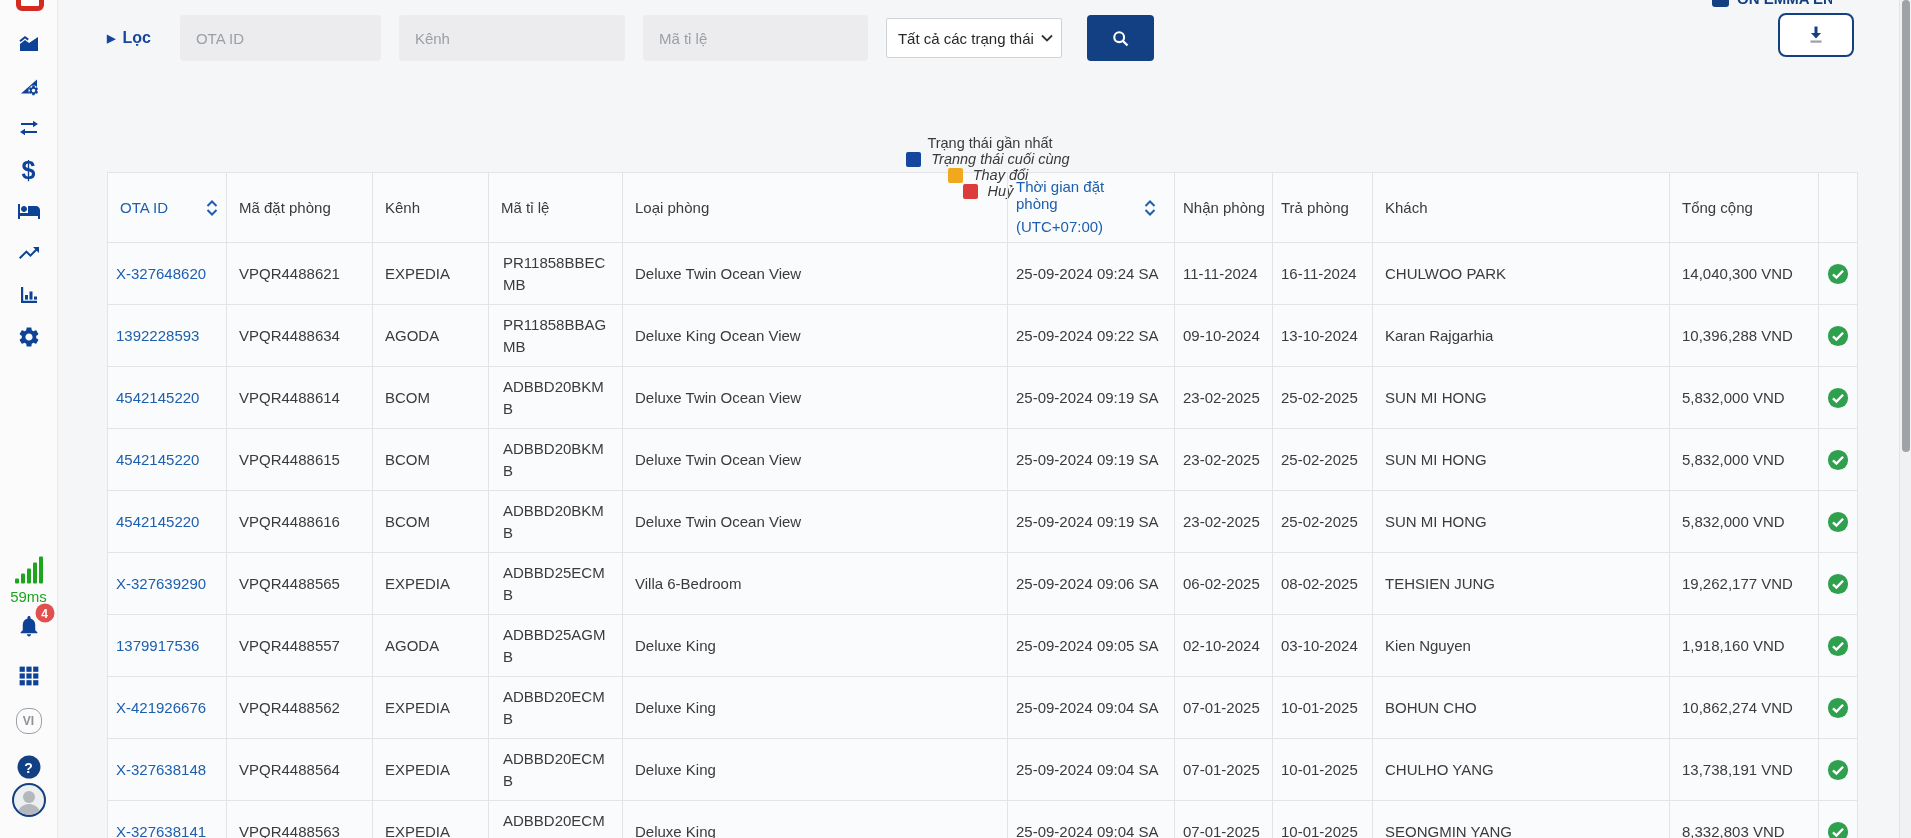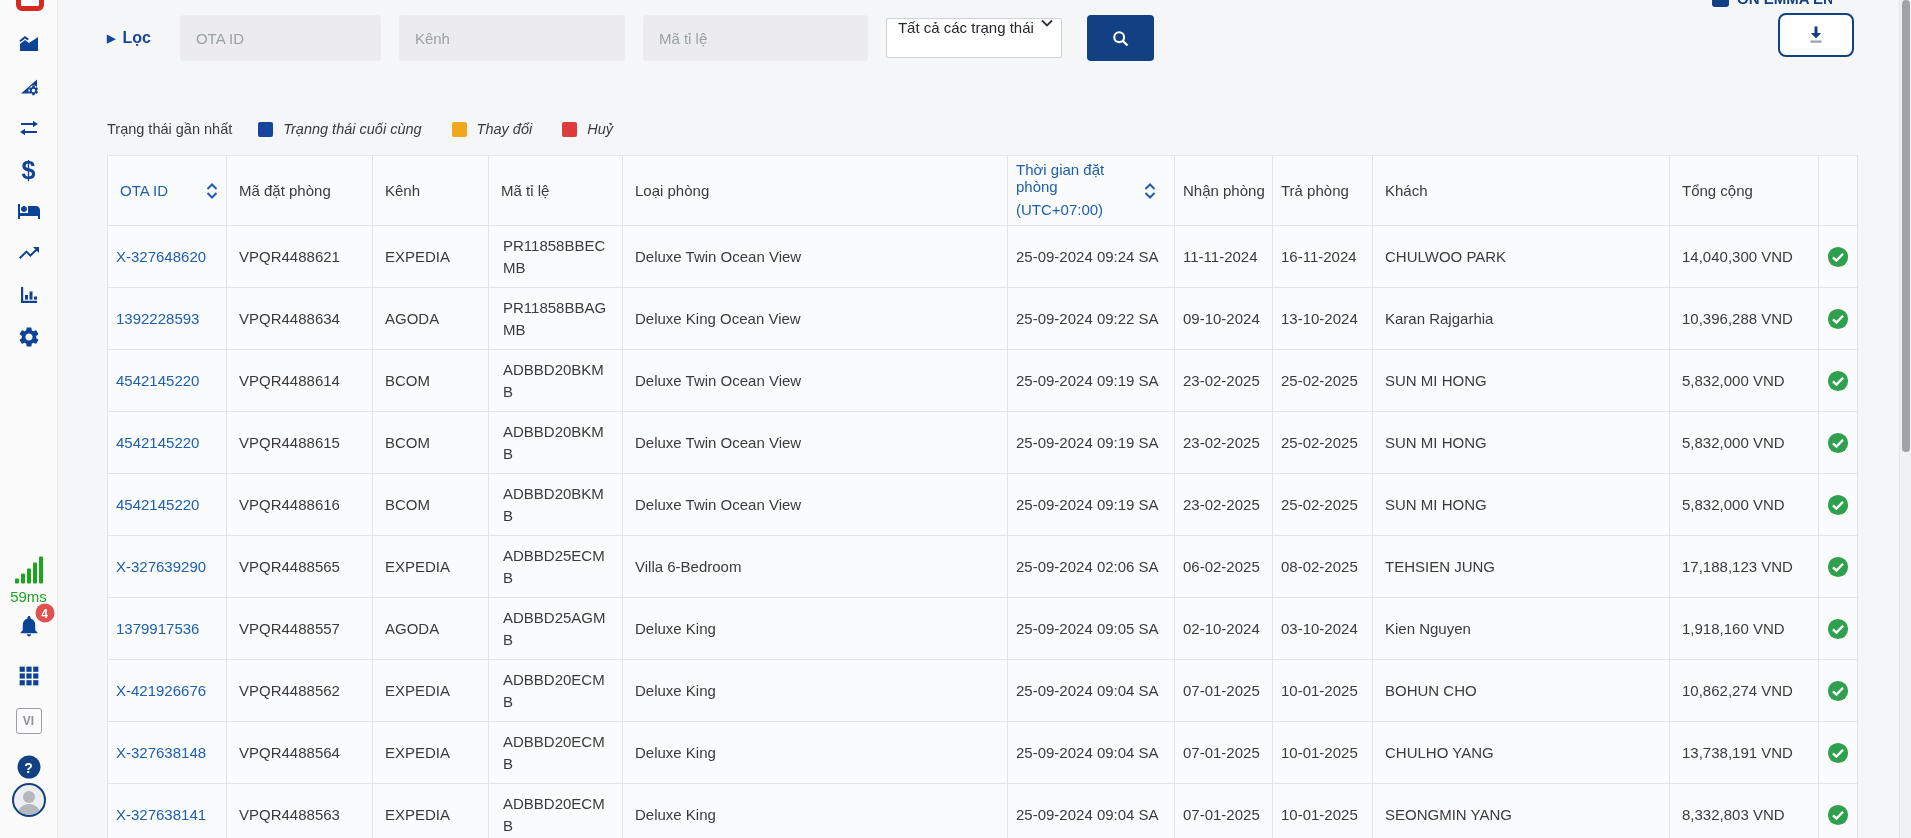--- a/index.html
+++ b/index.html
@@ -10,46 +10,46 @@
   .sidebar { position:absolute; left:0; top:0; width:58px; height:838px; background:#fbfbfc; border-right:1px solid #ebebee; z-index:5; }
   .s-ico { position:absolute; left:50%; transform:translate(-50%,-50%); display:flex; align-items:center; justify-content:center; }
   .s-ico svg { display:block; }
   .logo-clip { position:absolute; left:16px; top:-16px; width:28px; height:27px; border:5px solid #d42a20; border-radius:6px; background:#fff; }
   .icon-dollar { font-size:25px; font-weight:700; color:#0e4296; line-height:1; }
   .latency-text { color:#1ea51e; font-size:15px; white-space:nowrap; }
   .sigbars { display:flex; align-items:flex-end; gap:2px; }
   .sigbars i { display:block; width:4px; background:#1ea51e; border-radius:1px; }
   .bell-wrap { position:relative; }
   .badge { position:absolute; top:-10px; right:-13px; min-width:19px; height:19px; border-radius:10px; background:#e14f4f; color:#fff; font-size:12px; font-weight:700; display:flex; align-items:center; justify-content:center; padding:0 4px; }
-  .vi-box { width:26px; height:26px; border:1px solid #9aa0a6; border-radius:3px; color:#8d9196; font-size:12px; font-weight:700; display:flex; align-items:center; justify-content:center; background:#fbfbfc; }
+  .vi-box { width:26px; height:26px; border:1px solid #9aa0a6; border-radius:11px; color:#8d9196; font-size:12px; font-weight:700; display:flex; align-items:center; justify-content:center; background:#fbfbfc; }
   .help-circle { width:23px; height:23px; border-radius:50%; background:#134083; color:#fff; font-weight:700; font-size:14px; display:flex; align-items:center; justify-content:center; }
   .avatar { width:34px; height:34px; border-radius:50%; border:2px solid #134083; background:#eceef0; overflow:hidden; position:relative; }
   .avatar .head { position:absolute; left:50%; top:6px; transform:translateX(-50%); width:12px; height:12px; border-radius:50%; background:#b4b7bb; }
   .avatar .shoulders { position:absolute; left:50%; top:19px; transform:translateX(-50%); width:24px; height:14px; border-radius:12px 12px 0 0; background:#b4b7bb; }
 
   
   .topright-clip { position:absolute; left:1712px; top:0; width:120px; height:8px; overflow:hidden; }
   .topright-inner { display:flex; align-items:center; gap:8px; transform:translateY(-10px); color:#134083; font-weight:700; font-size:15px; white-space:nowrap; }
   .topright-mark { width:17px; height:16px; background:#134083; border-radius:3px; flex:0 0 auto; }
 
   
   .main { position:absolute; left:58px; top:0; width:1841px; height:838px; padding:15px 0 0 49px; }
 
   .filter-row { display:flex; align-items:center; height:46px; }
   .loc-label { display:flex; align-items:center; gap:7px; color:#15459c; font-weight:700; font-size:16px; margin-right:29px; }
   .loc-caret { font-size:11px; color:#15459c; }
   .f-input { height:46px; background:#ececee; border:none; border-radius:4px; font-size:15px; color:#333; padding:0 16px; font-family:"Liberation Sans",sans-serif; outline:none; margin-right:18px; }
   .f-input::placeholder { color:#9aa0a6; }
   .w1{width:201px;} .w2{width:226px;} .w3{width:225px;}
-  .select { width:176px; height:40px; background:#fff; border:1px solid #cfd2d6; border-radius:2px; display:flex; justify-content:space-between; padding:0 8px 0 11px; font-size:15px; color:#26282b; cursor:pointer; }
+  .select { width:176px; height:40px; background:#fff; border:1px solid #cfd2d6; border-radius:2px; display:flex; align-items:center; justify-content:space-between; padding:0 8px 0 11px; font-size:15px; color:#26282b; cursor:pointer; }
   .search-btn { margin-left:25px; width:67px; height:46px; background:#134083; border:none; border-radius:4px; display:flex; align-items:center; justify-content:center; cursor:pointer; }
   .download-btn { position:absolute; right:45px; top:13px; width:76px; height:44px; background:#fff; border:2px solid #134083; border-radius:8px; display:flex; align-items:center; justify-content:center; cursor:pointer; }
 
   
-  .legend { display:flex; align-items:center; margin-top:57px; font-size:14.5px; color:#3a3a3a; height:22px; }
+  .legend { display:flex; align-items:center; margin-top:74px; font-size:14.5px; color:#3a3a3a; height:22px;flex-direction:column; }
   .legend-title { margin-right:26px; }
   .legend-item { display:flex; align-items:center; margin-right:30px;font-style:italic; }
   .swatch { width:15px; height:15px; border-radius:2px; margin-right:10px; flex:0 0 auto; }
 
   
   .table { margin-top:15px; width:1751px; border:1px solid #e2e4e8; border-bottom:none; background:#fafbfc; }
   .tr { display:grid; grid-template-columns:119px 146px 116px 134px 385px 167px 98px 100px 297px 149px 38px; border-bottom:1px solid #e2e4e8; }
   .td, .th { display:flex; align-items:center; padding:0 12px; border-right:1px solid #e2e4e8; font-size:15px; overflow:hidden; }
   .td:last-child, .th:last-child { border-right:none; }
   .thead .tr { height:70px; border-bottom:1px solid #e2e4e8; }
@@ -398,25 +398,25 @@
   <div class="tr">
     <div class="td" style="padding:0 6px 0 8px">
             <a class="link">X-327639290</a>
           </div>
     <div class="td">VPQR4488565</div>
     <div class="td">EXPEDIA</div>
     <div class="td c-rate">
             <span>ADBBD25ECMB</span>
           </div>
     <div class="td">Villa 6-Bedroom</div>
-    <div class="td c-time">25-09-2024 02:06 SA</div>
+    <div class="td c-time">25-09-2024 09:06 SA</div>
     <div class="td c-date">06-02-2025</div>
     <div class="td c-date">08-02-2025</div>
     <div class="td">TEHSIEN JUNG</div>
-    <div class="td">17,188,123 VND</div>
+    <div class="td">19,262,177 VND</div>
     <div class="td c-status">
       <svg width="22" height="22" viewBox="0 0 24 24">
               <circle cx="12" cy="12" r="11" fill="#2fa04e"></circle>
               <path d="M6.5 12.5 10.3 16 17.5 8.5" fill="none" stroke="#fff" stroke-width="2.6"></path>
             </svg>
     </div>
   </div>
 
   <div class="tr">
     <div class="td" style="padding:0 6px 0 8px">

